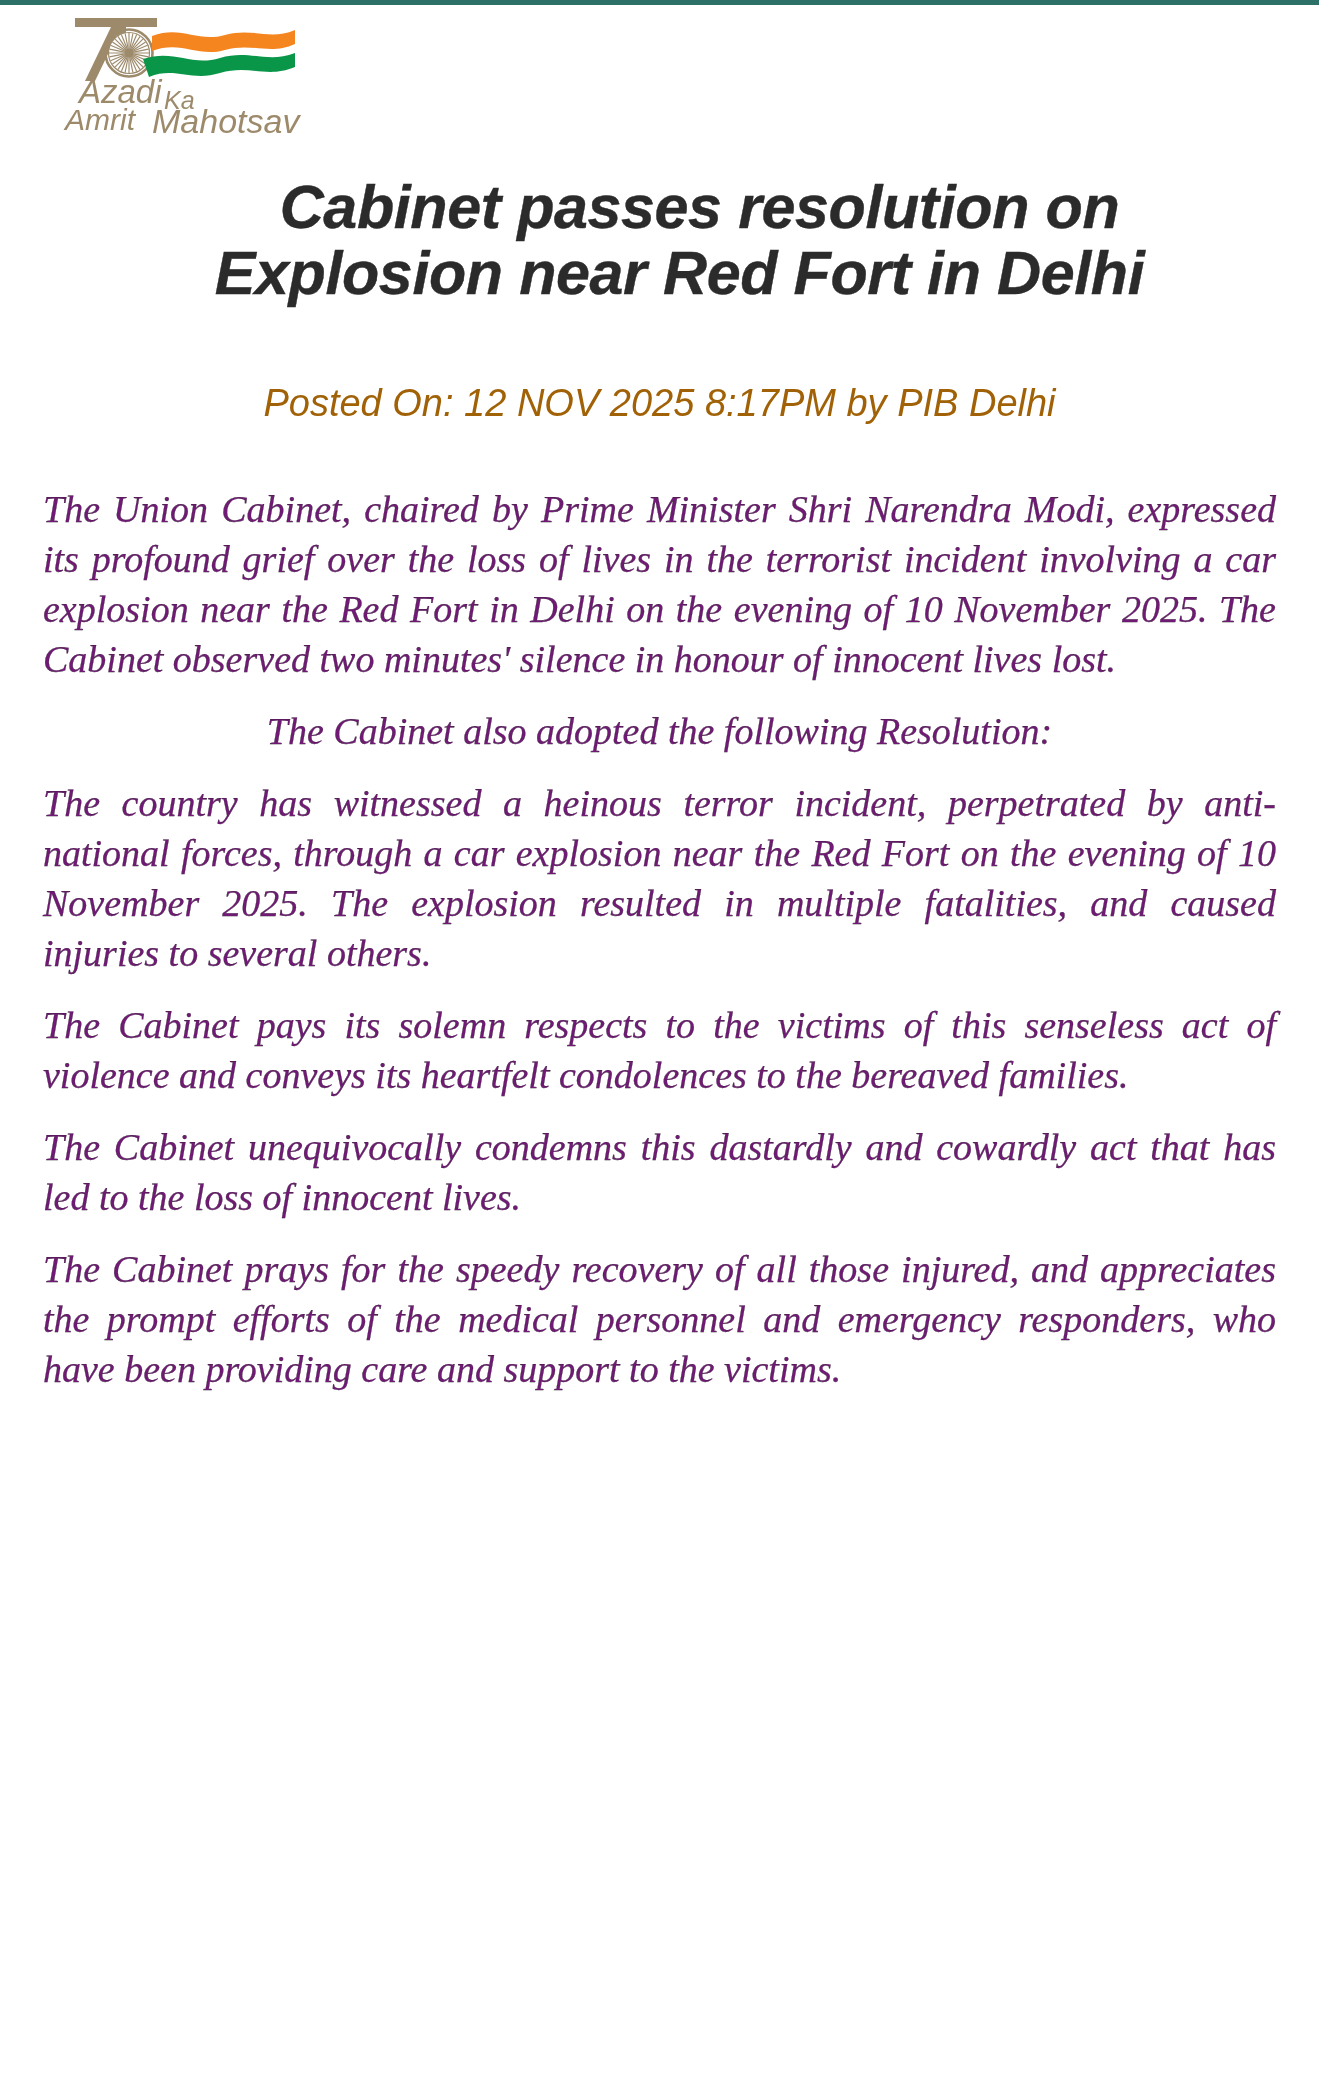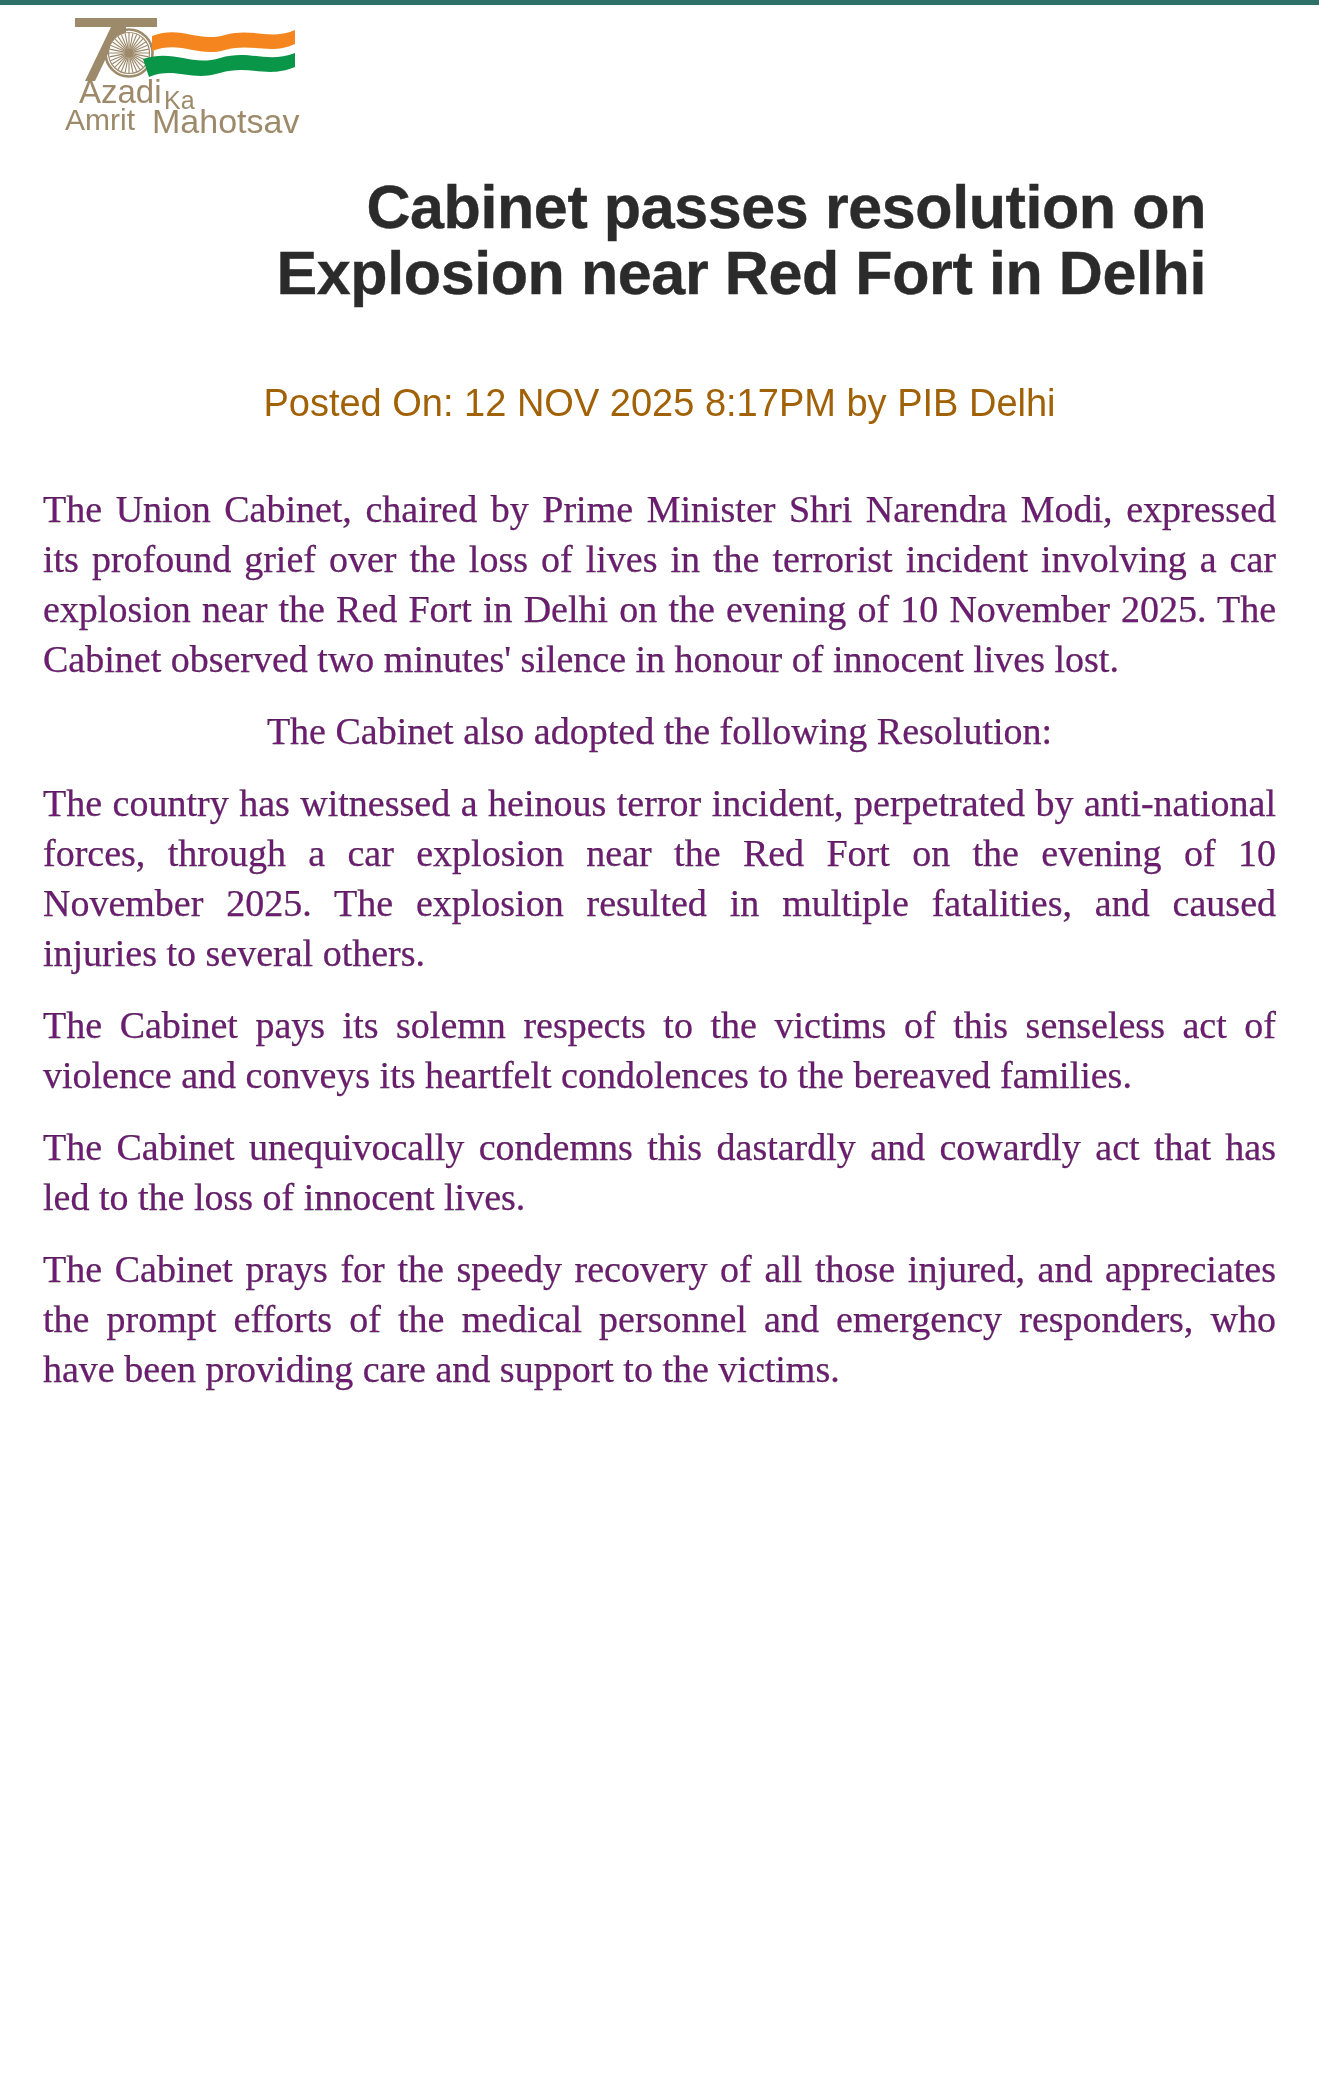--- a/index.html
+++ b/index.html
@@ -20,20 +20,21 @@
     width: 100%;
     height: 5px;
     background: #2d7068;
   }
 
   
   .page {
     width: 1319px;
     box-sizing: border-box;
     padding: 0 43px 40px 43px;
+    font-style: italic;
   }
 
   
   .logo-block {
     padding-top: 4px;
     padding-left: 14px;
     height: 128px;
     box-sizing: border-box;
   }
   .logo-svg { display: block; }
@@ -42,21 +43,21 @@
   .headline {
     margin: 42px 0 0 0;
     padding: 0 70px 0 110px;
     font-family: "Liberation Sans Narrow", "Liberation Sans", sans-serif;
     font-stretch: condensed;
     font-weight: bold;
     font-size: 61px;
     line-height: 1.08;
     letter-spacing: -0.4px;
     color: #2b2b2b;
-    text-align: right;
+    text-align: center;
     -webkit-text-stroke: 0.4px #2b2b2b;
   }
   .headline .hl-line { display: block; white-space: nowrap; }
   .headline .hl-line.l1 { padding-left: 40px; }
 
   
   .posted {
     margin: 74px 0 0 0;
     text-align: center;
     font-family: "Liberation Sans Narrow", "Liberation Sans", sans-serif;

